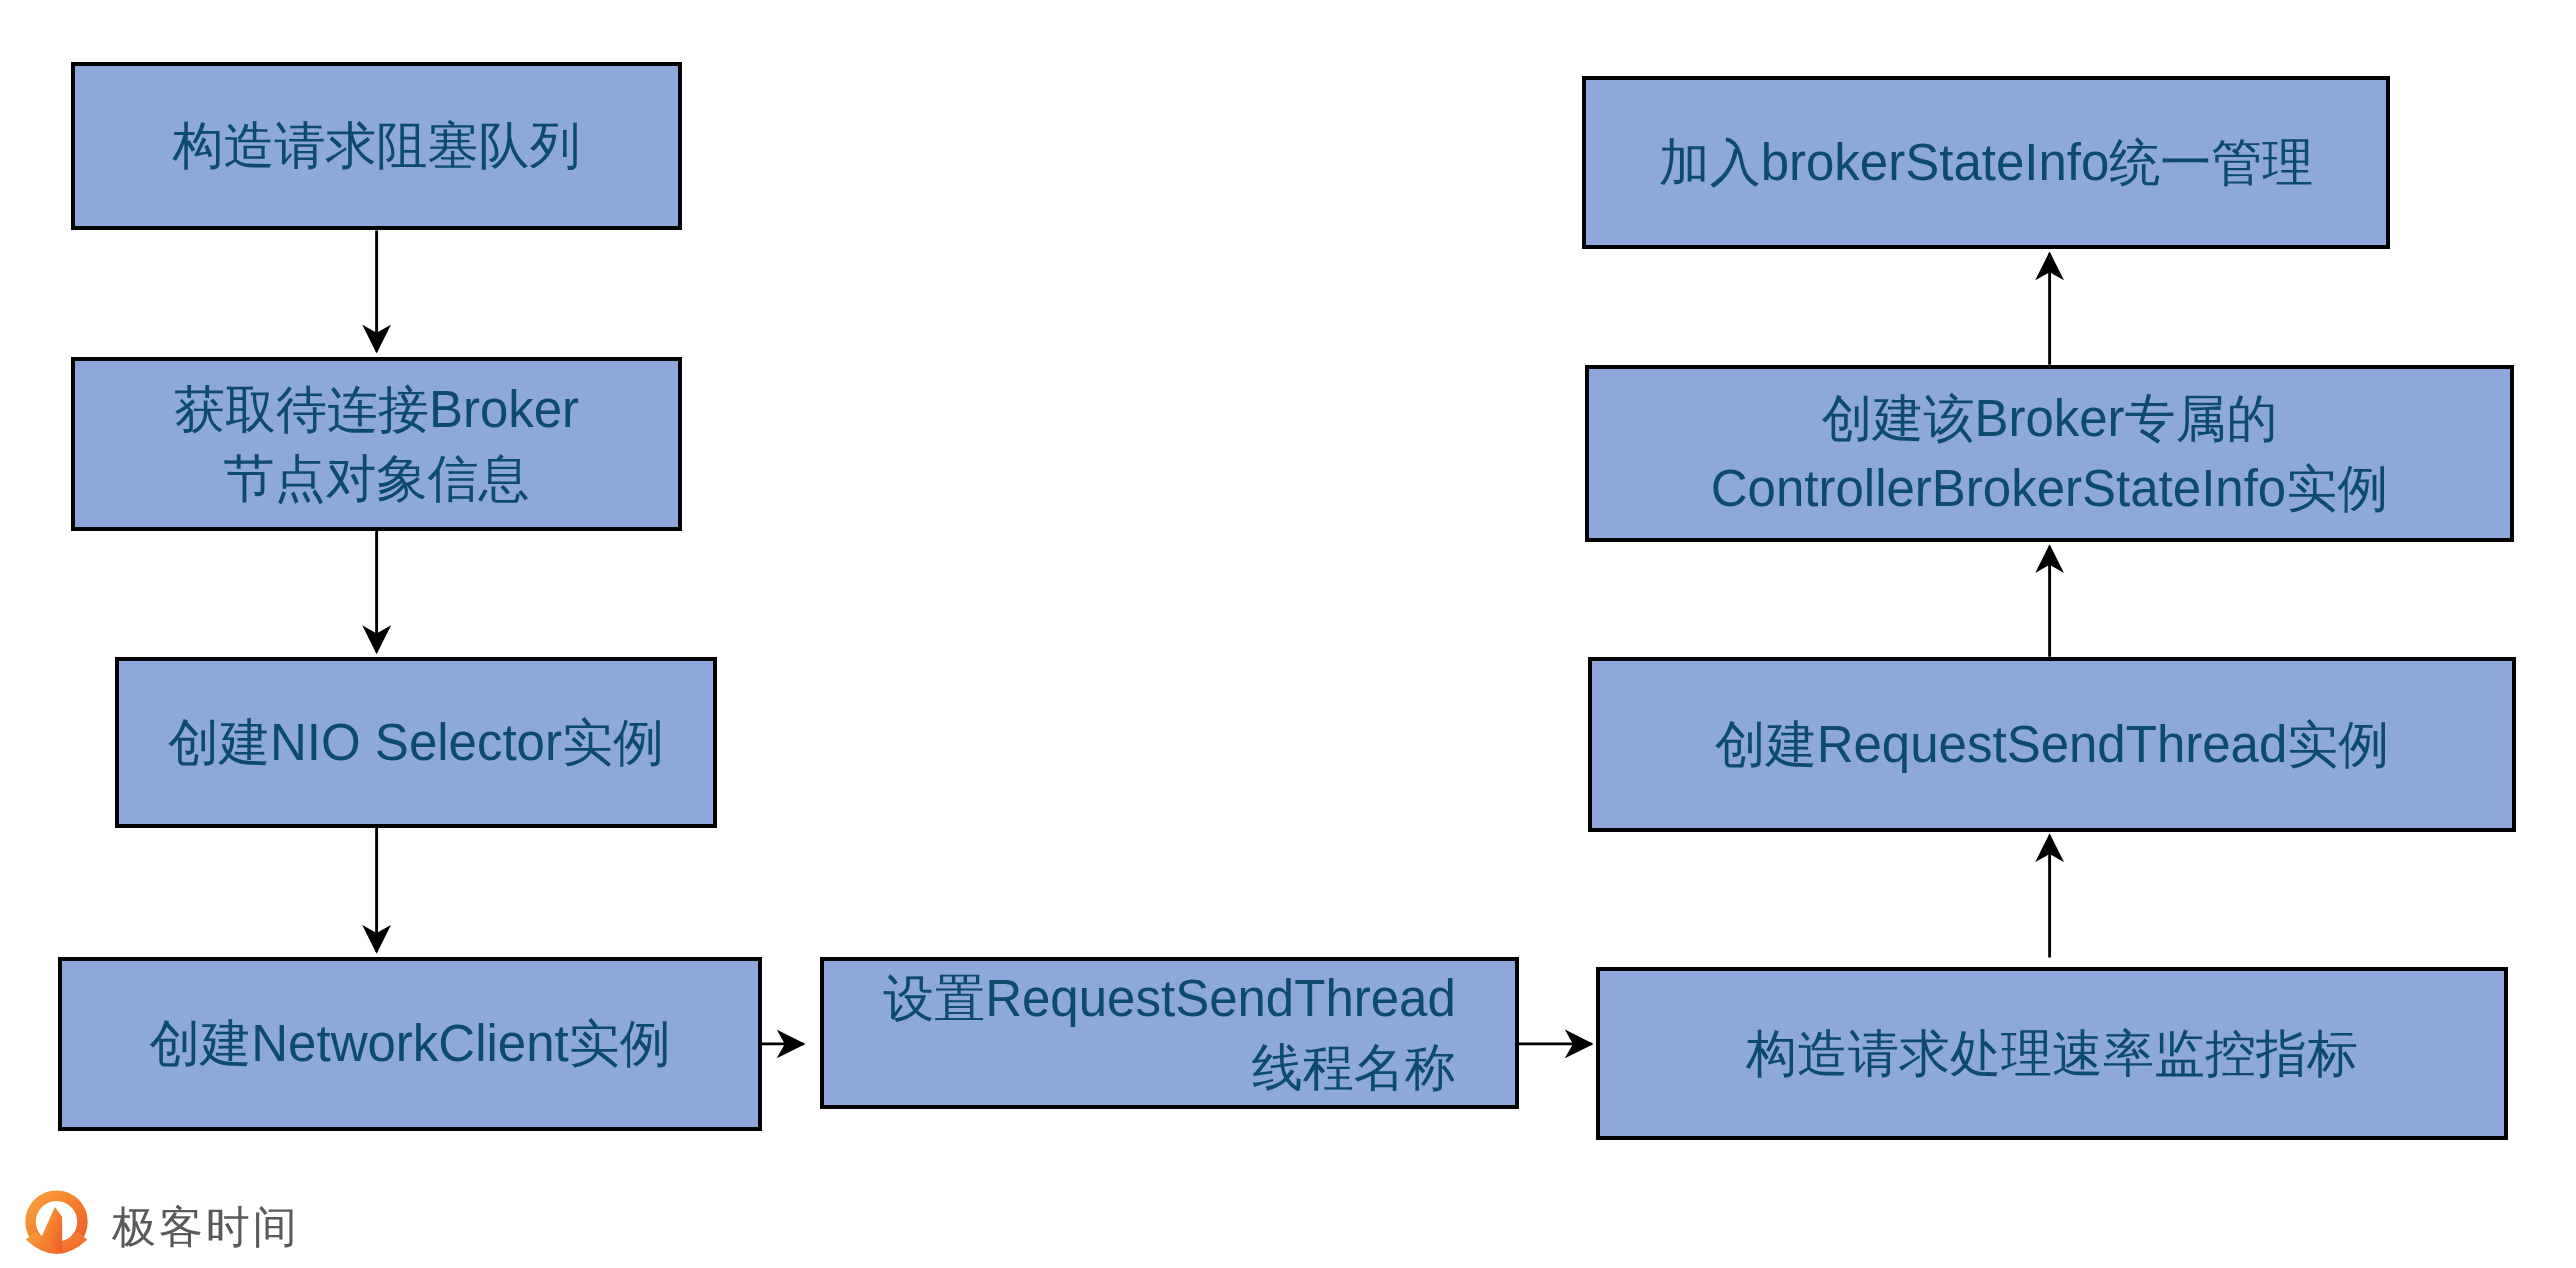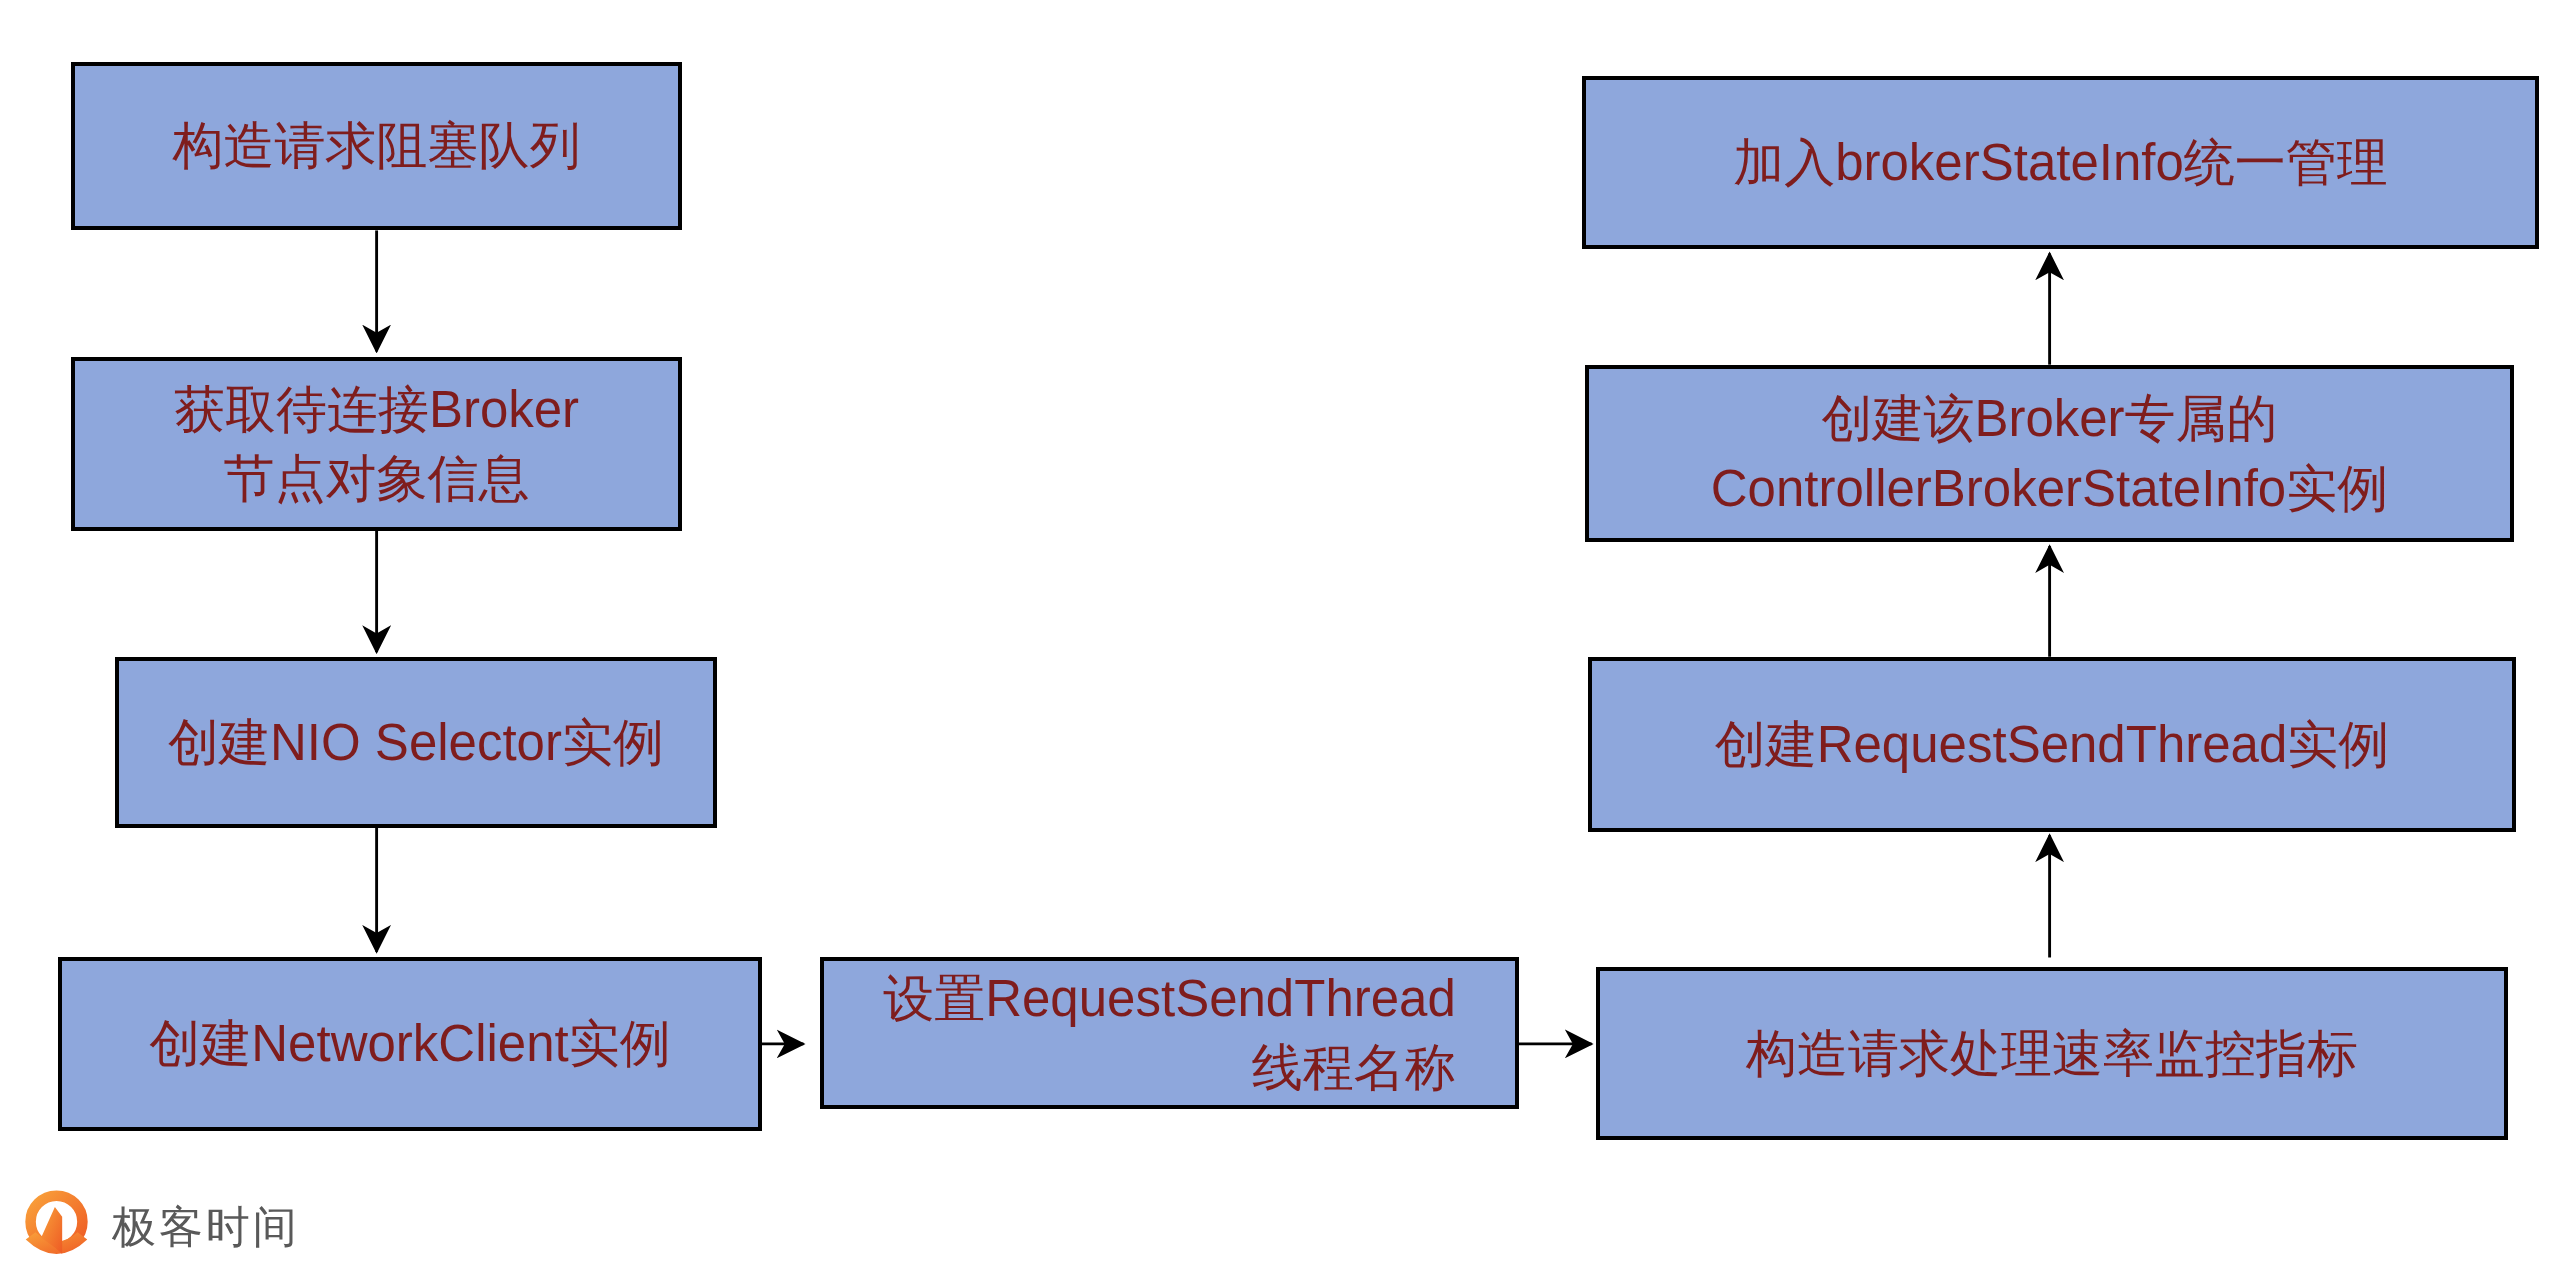--- a/index.html
+++ b/index.html
@@ -3,34 +3,34 @@
 <meta charset="utf-8">
 <style>
   html,body{margin:0;padding:0;background:#ffffff;}
   body{width:2576px;height:1268px;font-family:"Liberation Sans",sans-serif;}
   .canvas{position:relative;width:2576px;height:1268px;background:#ffffff;overflow:hidden;}
 
   .node{
     position:absolute;box-sizing:border-box;
     background:#8EA7DC;border:4px solid #000000;
     display:flex;align-items:center;justify-content:center;
-    text-align:center;color:#7f1d1d;font-size:51px;line-height:1.36;
+    text-align:center;color:#0c4a6e;font-size:51px;line-height:1.36;
   }
   .node .lbl{white-space:pre-line;}
 
   
   .n1{left:71px;top:62px;width:611px;height:168px;}
   .n2{left:71px;top:357px;width:611px;height:174px;justify-content:center;}
   .n3{left:75px;top:657px;width:602px;height:171px;margin-left:40px;}
   .n4{left:58px;top:957px;width:704px;height:174px;}
   .n5{left:820px;top:957px;width:699px;height:152px;text-align:right;}
   .n6{left:1596px;top:958px;width:912px;height:173px;margin-top:9px;}
   .n7{left:1588px;top:657px;width:928px;height:175px;align-items:center;}
   .n8{left:1585px;top:365px;width:929px;height:177px;}
-  .n9{left:1582px;top:76px;width:957px;height:173px;}
+  .n9{left:1582px;top:76px;width:808px;height:173px;}
 
   .edges{position:absolute;left:0;top:0;width:2576px;height:1268px;pointer-events:none;}
   .edges path.link{stroke:#000000;stroke-width:5;fill:none;}
 
   .logo{position:absolute;left:16px;top:1186px;display:flex;align-items:center;gap:15px;}
   .logo-text{font-size:44px;color:#595959;letter-spacing:2.9px;line-height:1;}
 </style>
 </head>
 <body>
 

